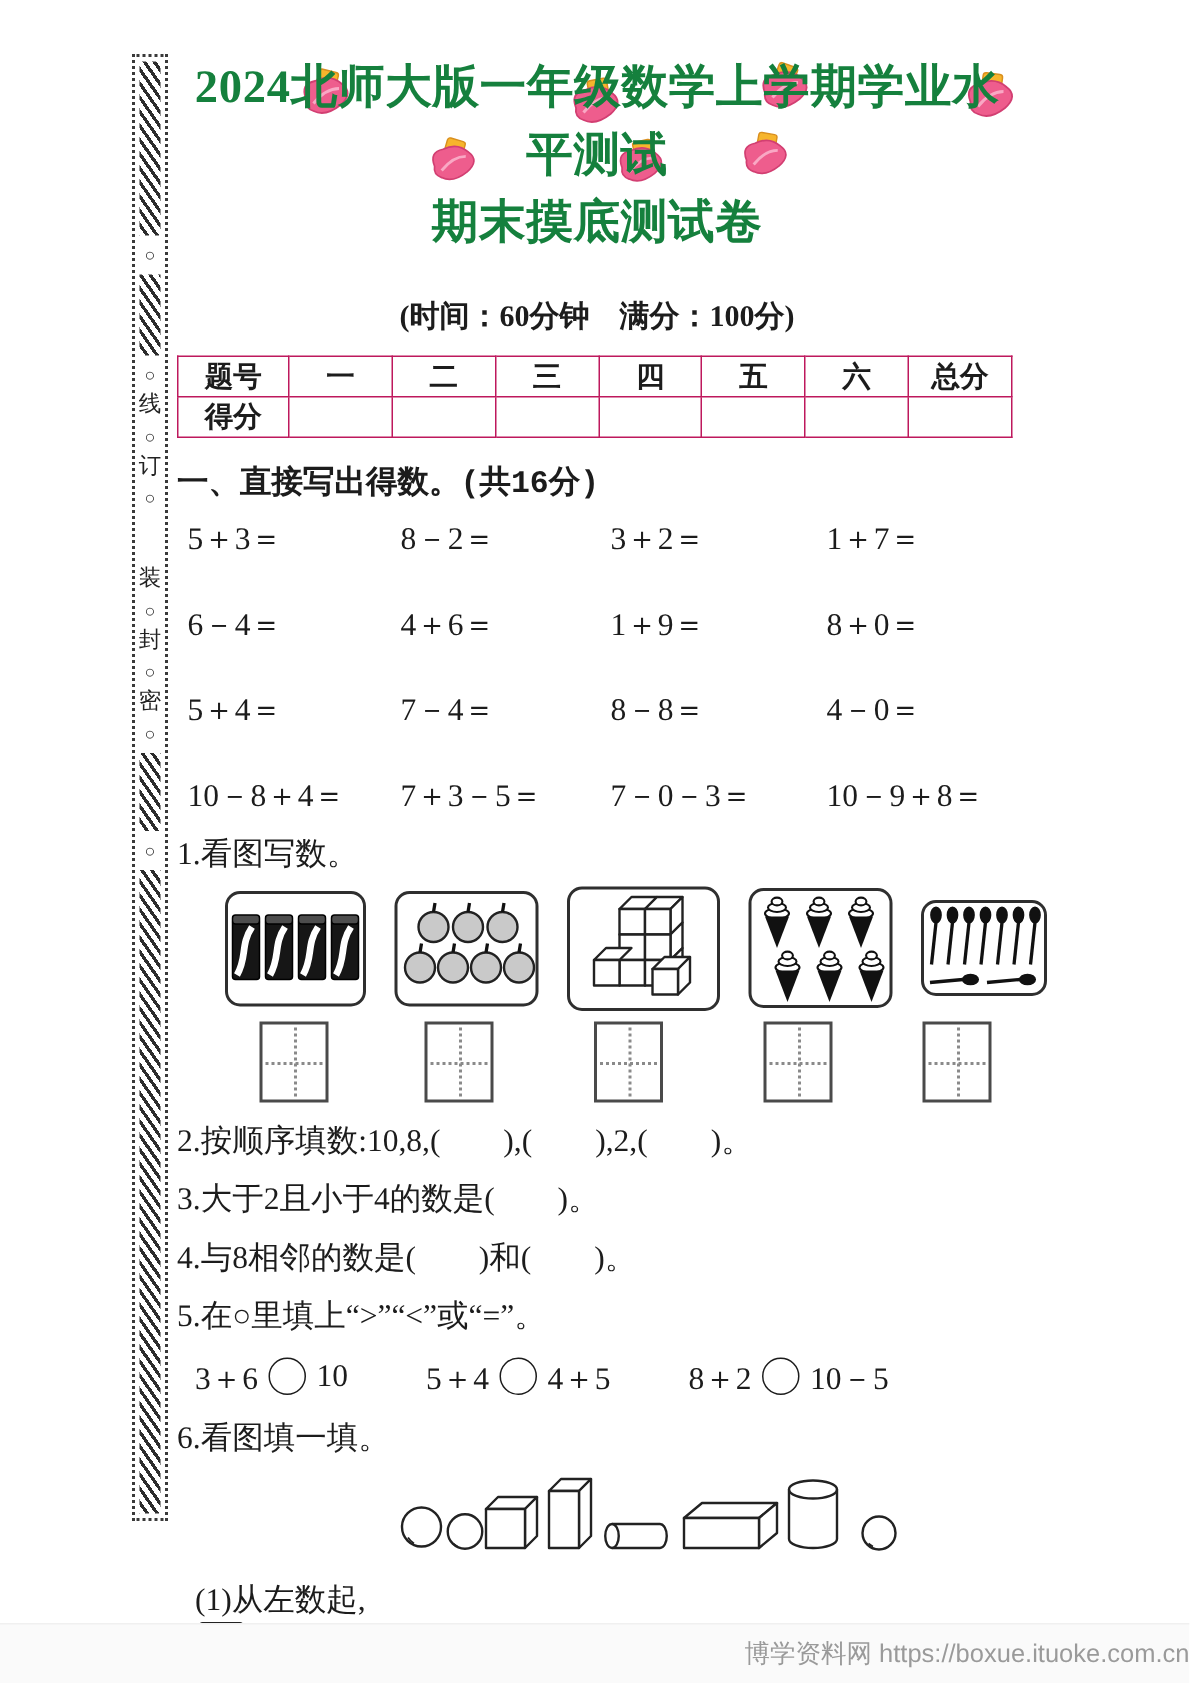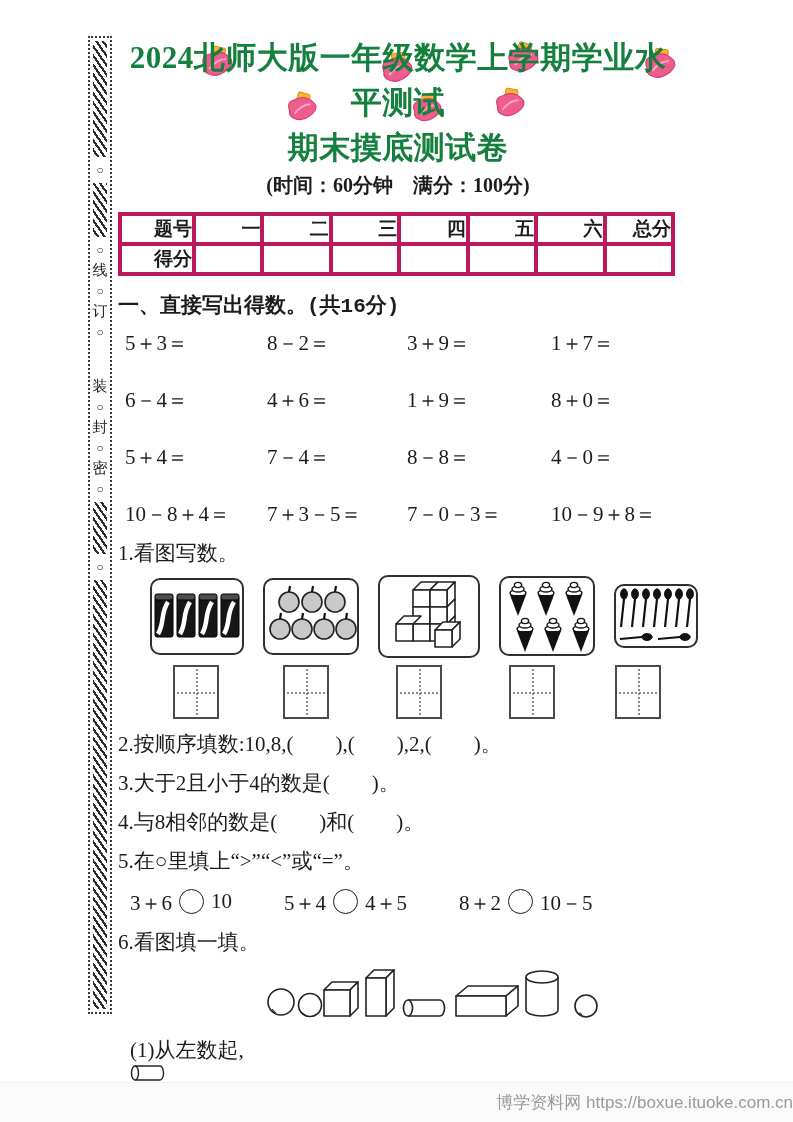--- a/index.html
+++ b/index.html
@@ -13,27 +13,27 @@
   .strip .hatch { width:14px; background:repeating-linear-gradient(55deg, transparent 0 3.2px, #2c2c2c 3.2px 5.4px); }
   .strip b { font-weight:normal; font-size:12px; line-height:1; color:#222; }
   .strip b.ch { font-size:15px; }
   .strip b.gap { margin-top:34px; }
 
   
   .content { position:absolute; left:118px; top:36px; width:560px; }
 
   .title { text-align:center; font-size:31px; font-weight:900; line-height:1.45; letter-spacing:0.5px; color:#15803d; }
   .title span { display:block; }
-  .subtitle { text-align:center; font-size:20px; margin-top:1px; font-weight:bold; }
+  .subtitle { text-align:center; font-size:20px; margin-top:26px; font-weight:bold; }
 
   
   .sticker { position:absolute; width:40px; height:36px; pointer-events:none; }
 
   table.score { width:557px; border-collapse:collapse; margin-top:13px; table-layout:fixed; }
-  table.score td { border:4px solid #be185d; height:19px; text-align:right; font-size:19px; font-weight:bold;
+  table.score td { border:1px solid #be185d; height:19px; text-align:center; font-size:19px; font-weight:bold;
                    font-family:"Liberation Sans",sans-serif; }
   table.score td:first-child { width:74px; }
 
   .s-head { font-size:21px; font-weight:bold; font-family:Liberation Mono, monospace; margin-top:15px; }
   .calc-grid { display:grid; grid-template-columns:142px 140px 144px auto; row-gap:29px; margin-top:10px; padding-left:7px;
                font-size:21px; }
   .q { font-size:21px; margin-top:11px; }
 
   
   .pics { display:flex; gap:19px; margin-top:8px; margin-left:32px; align-items:center; }
@@ -163,21 +163,21 @@
         <td></td>
         <td></td>
       </tr>
     </tbody>
       </table>
 
     <div class="s-head">一、直接写出得数。(共16分)</div>
     <div class="calc-grid">
       <span>5＋3＝</span>
       <span>8－2＝</span>
-      <span>3＋9＝</span>
+      <span>3＋2＝</span>
       <span>1＋7＝</span>
       <span>6－4＝</span>
       <span>4＋6＝</span>
       <span>1＋9＝</span>
       <span>8＋0＝</span>
       <span>5＋4＝</span>
       <span>7－4＝</span>
       <span>8－8＝</span>
       <span>4－0＝</span>
       <span>10－8＋4＝</span>

